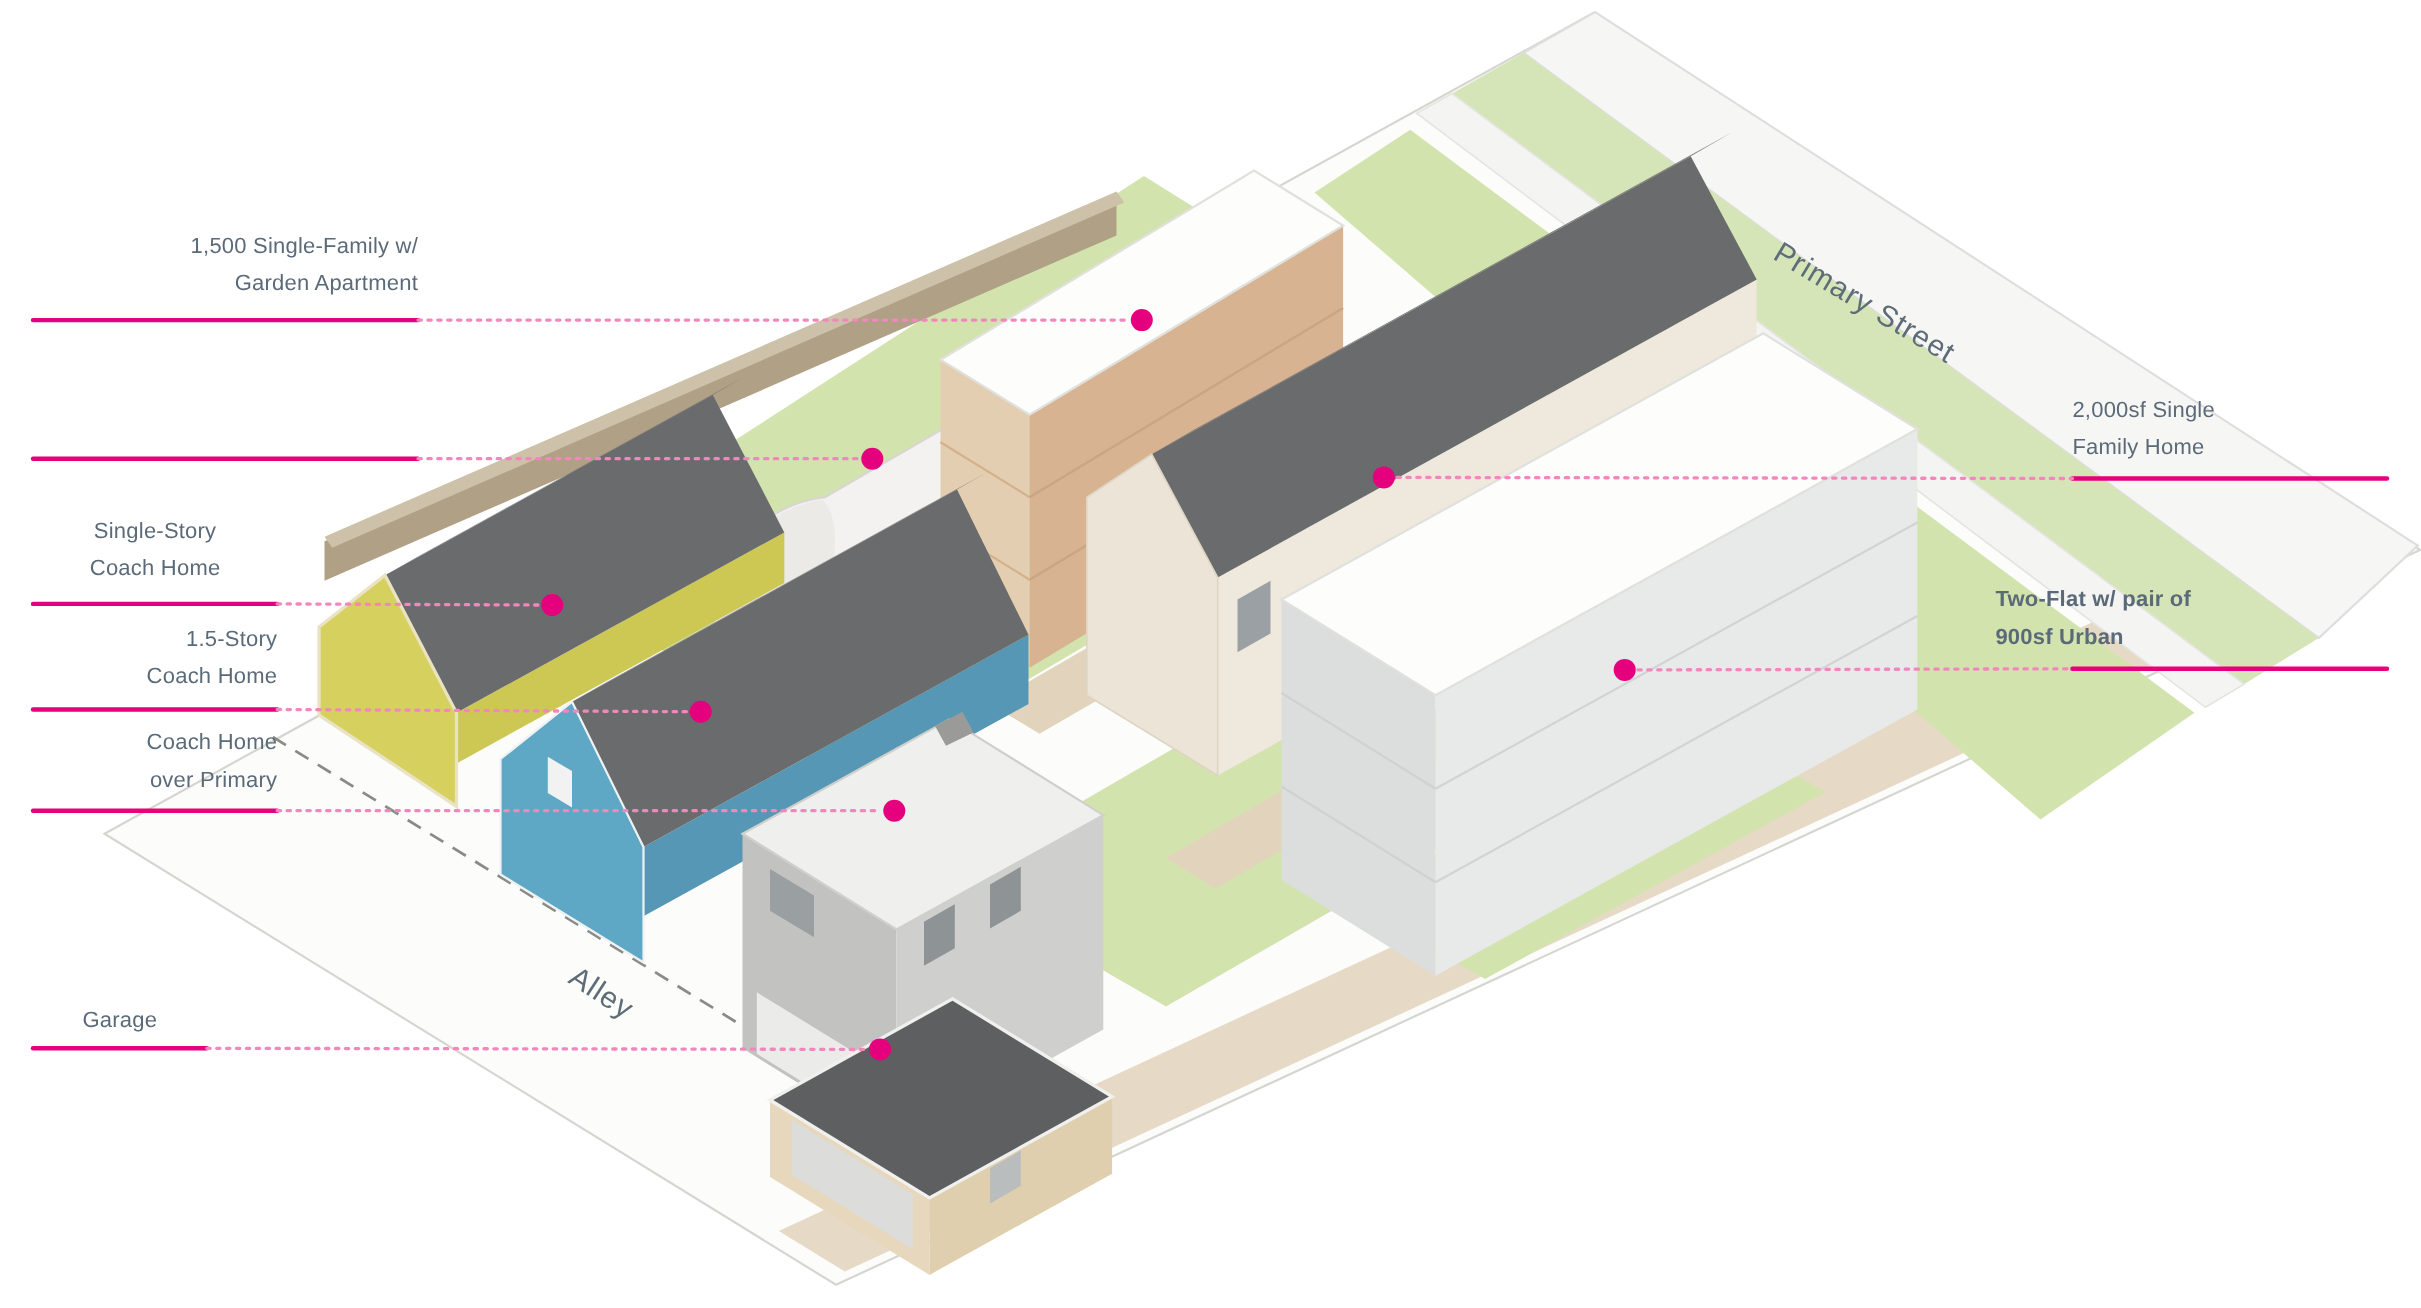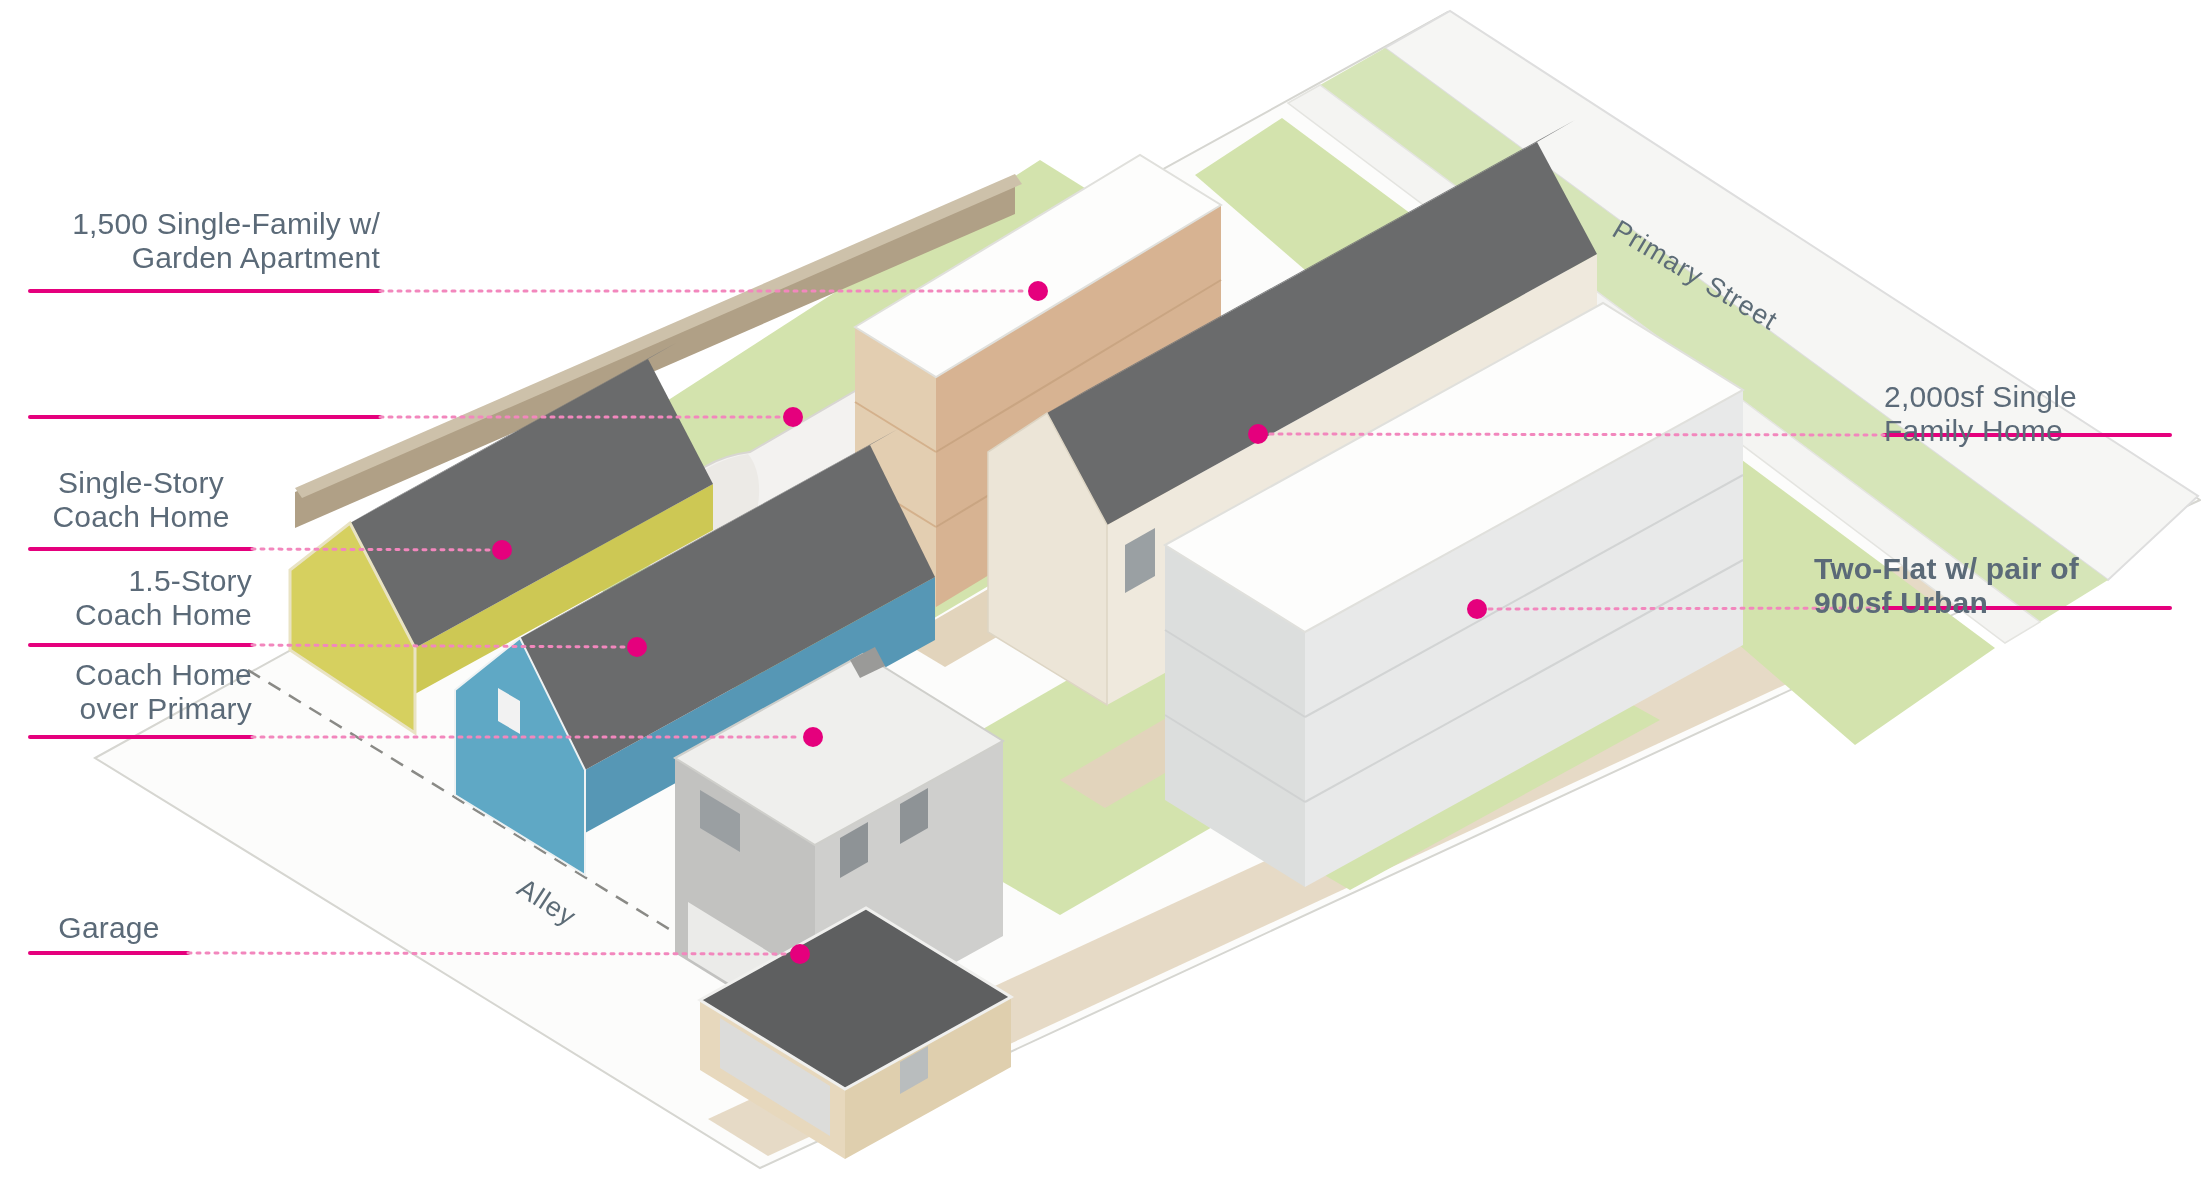--- a/index.html
+++ b/index.html
@@ -28,27 +28,27 @@
   }
   html,body{margin:0;padding:0;background:#ffffff;}
   #stage{
     position:relative;width:2201px;height:1189px;overflow:hidden;
     background:#ffffff;
     font-family:"Liberation Sans", sans-serif;
   }
   #scene{position:absolute;left:0;top:0;}
   .callout{
     position:absolute;
-    font-size:30px;line-height:34px;
+    font-size:20px;line-height:34px;
     color:var(--label-text);
     letter-spacing:0.2px;
   }
   .callout span{display:block;}
   .callout.right{text-align:right;}
-  .callout.left{text-align:left;margin-top:24px;}
+  .callout.left{text-align:left;}
   .street-label{
     position:absolute;
     font-size:27px;
     color:#5d6c77;
     letter-spacing:1px;
     white-space:nowrap;
     transform-origin:left center;
   }
 </style>
 </head>

